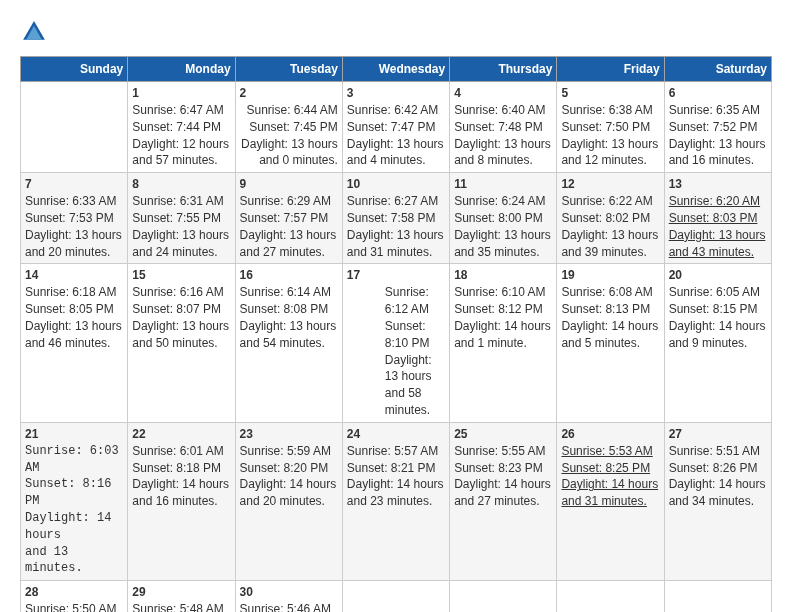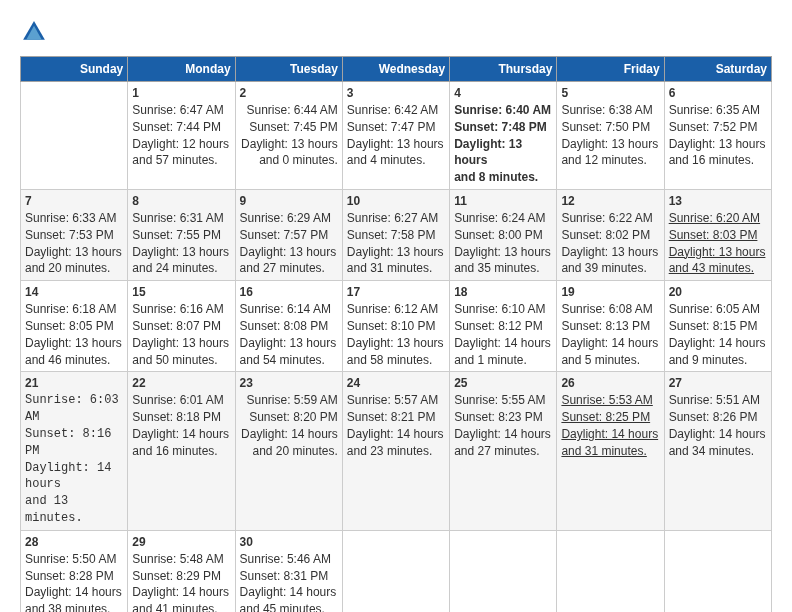--- a/index.html
+++ b/index.html
@@ -143,21 +143,21 @@
           </td>
           <td>
             <span class="day-num">3</span>
             <div class="day-info" style="white-space: pre-line;">Sunrise: 6:42 AM
 Sunset: 7:47 PM
 Daylight: 13 hours
 and 4 minutes.</div>
           </td>
           <td>
             <span class="day-num">4</span>
-            <div class="day-info" style="white-space: pre-line; font-weight: bold;">Sunrise: 6:40 AM
+            <div class="day-info" style="white-space: pre-line;">Sunrise: 6:40 AM
 Sunset: 7:48 PM
 Daylight: 13 hours
 and 8 minutes.</div>
           </td>
           <td>
             <span class="day-num">5</span>
             <div class="day-info" style="white-space: pre-line;">Sunrise: 6:38 AM
 Sunset: 7:50 PM
 Daylight: 13 hours
 and 12 minutes.</div>
@@ -238,21 +238,21 @@
           </td>
           <td>
             <span class="day-num">16</span>
             <div class="day-info" style="white-space: pre-line;">Sunrise: 6:14 AM
 Sunset: 8:08 PM
 Daylight: 13 hours
 and 54 minutes.</div>
           </td>
           <td>
             <span class="day-num">17</span>
-            <div class="day-info" style="white-space: pre-line;">Sunrise: 6:12 AM
+            <div class="day-info" style="white-space: pre-line; margin-left: 38px;">Sunrise: 6:12 AM
 Sunset: 8:10 PM
 Daylight: 13 hours
 and 58 minutes.</div>
           </td>
           <td>
             <span class="day-num">18</span>
             <div class="day-info" style="white-space: pre-line;">Sunrise: 6:10 AM
 Sunset: 8:12 PM
 Daylight: 14 hours
 and 1 minute.</div>
@@ -282,21 +282,21 @@
           </td>
           <td>
             <span class="day-num">22</span>
             <div class="day-info" style="white-space: pre-line;">Sunrise: 6:01 AM
 Sunset: 8:18 PM
 Daylight: 14 hours
 and 16 minutes.</div>
           </td>
           <td>
             <span class="day-num">23</span>
-            <div class="day-info" style="white-space: pre-line; text-align: right;">Sunrise: 5:59 AM
+            <div class="day-info" style="white-space: pre-line;">Sunrise: 5:59 AM
 Sunset: 8:20 PM
 Daylight: 14 hours
 and 20 minutes.</div>
           </td>
           <td>
             <span class="day-num">24</span>
             <div class="day-info" style="white-space: pre-line;">Sunrise: 5:57 AM
 Sunset: 8:21 PM
 Daylight: 14 hours
 and 23 minutes.</div>

